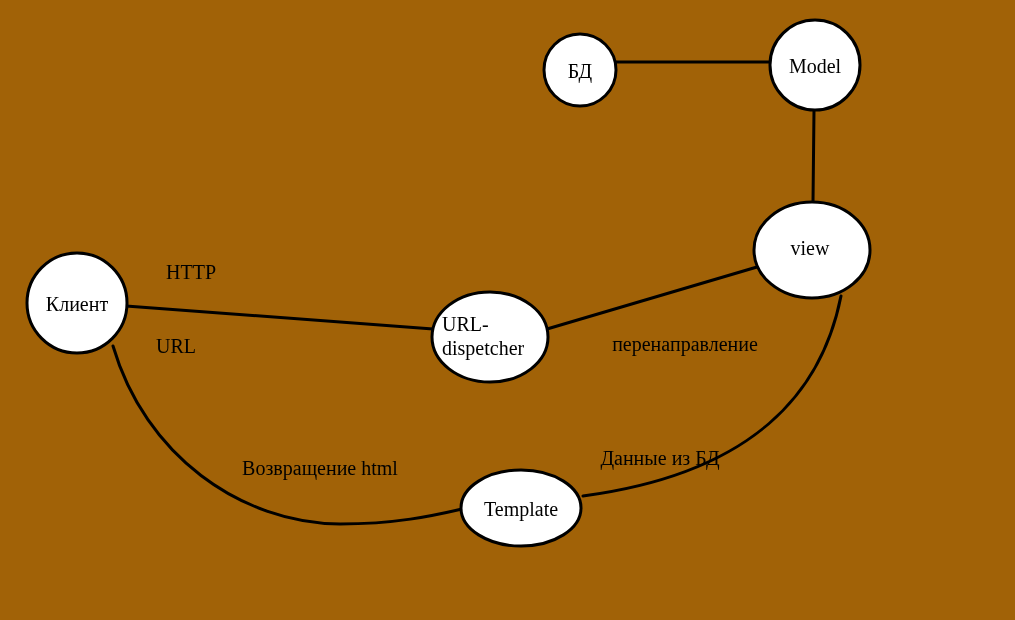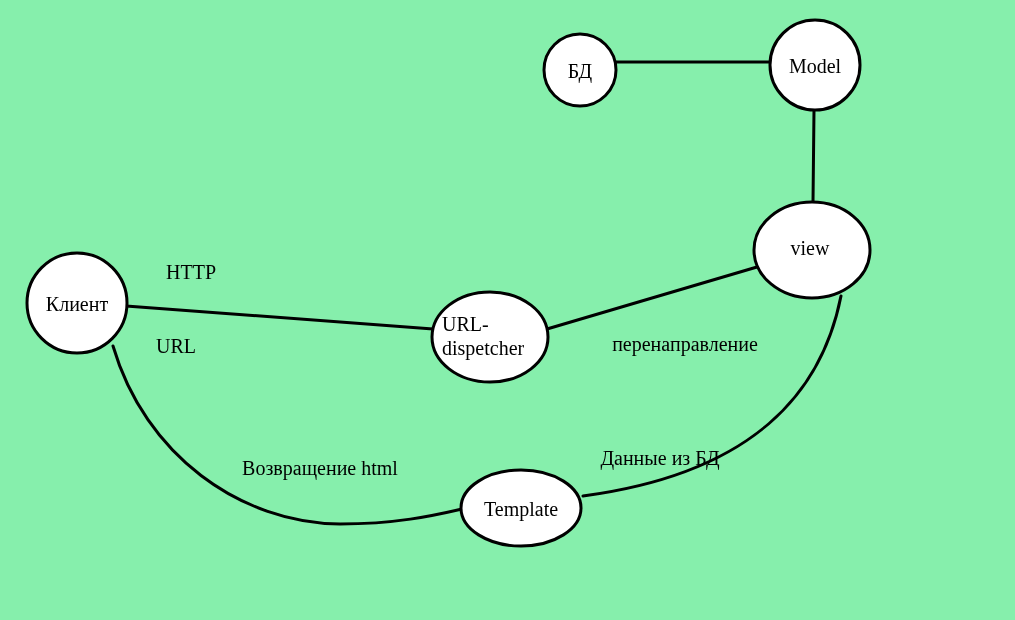--- a/index.html
+++ b/index.html
@@ -4,21 +4,21 @@
 <style>
   html, body {
     margin: 0;
     padding: 0;
     background: #ffffff;
   }
   .canvas {
     position: relative;
     width: 1015px;
     height: 620px;
-    background: #86efac;
+    background: #a16207;
     overflow: hidden;
   }
   svg {
     display: block;
   }
   .node-shape {
     fill: #ffffff;
     stroke: #000000;
     stroke-width: 3;
   }

